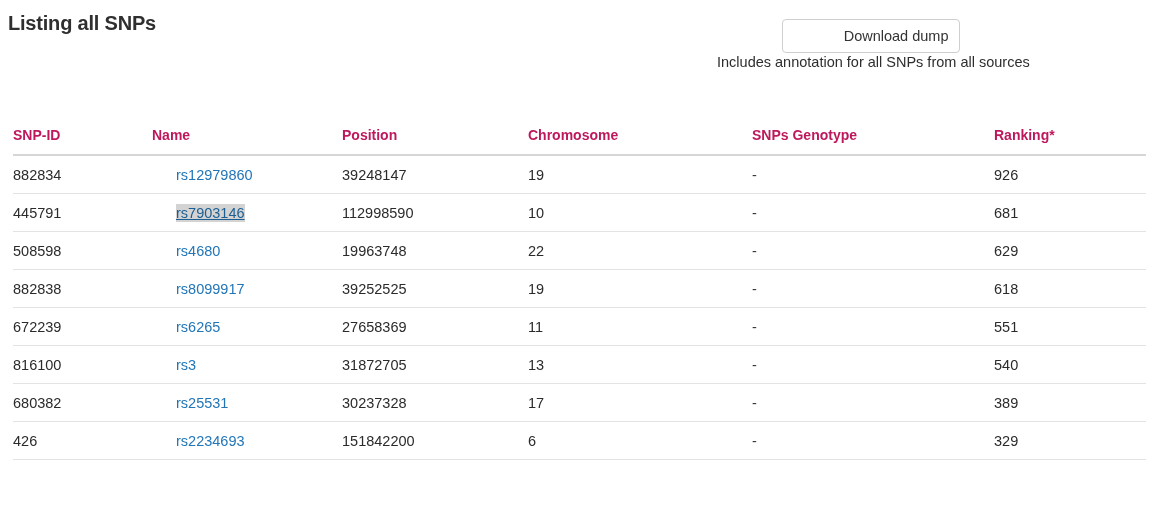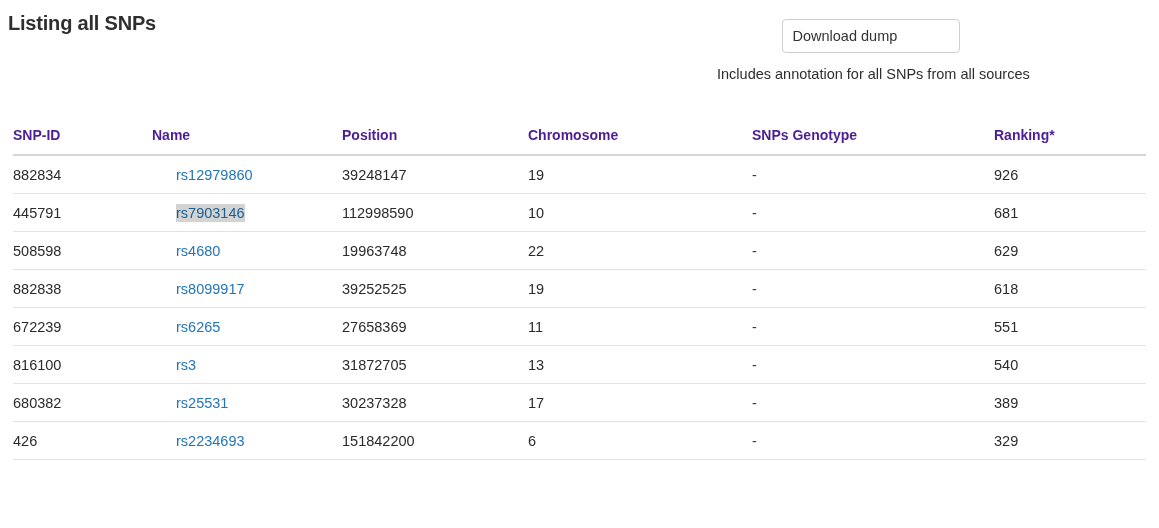--- a/index.html
+++ b/index.html
@@ -50,27 +50,27 @@
     width: 178px;
     height: 34px;
     line-height: 32px;
     padding: 0 10px;
     background: #ffffff;
     border: 1px solid #cfcfcf;
     border-radius: 4px;
     font-family: "Liberation Sans", sans-serif;
     font-size: 14.5px;
     color: #333333;
-    text-align: left;
+    text-align: right;
     cursor: pointer;
     white-space: nowrap;
   }
 
   .download-caption {
-    margin-top: 12px;
+    margin-top: 0;
     font-size: 14.5px;
     line-height: 18px;
     color: #2e2e2e;
     white-space: nowrap;
   }
 
   
   .table-wrap {
     position: absolute;
     left: 13px;
@@ -82,21 +82,21 @@
     width: 100%;
     border-collapse: collapse;
     table-layout: fixed;
     font-size: 14.5px;
   }
 
   table.snp-table th {
     text-align: left;
     font-weight: bold;
     font-size: 14px;
-    color: #4c1d95;
+    color: #be185d;
     padding: 0 0 11px 0;
     border-bottom: 2px solid #d6d6d6;
     white-space: nowrap;
   }
 
   table.snp-table td {
     padding: 10px 0 10px 0;
     height: 17px;
     border-bottom: 1px solid #e3e3e3;
     color: #2b2b2b;
@@ -118,20 +118,21 @@
   .snp-link {
     color: #2276b8;
     text-decoration: none;
     cursor: pointer;
     margin-left: 24px;
   }
 
   .snp-link.is-active {
     background: #d3d3d3;
     color: #1d5f92;
+    text-decoration: underline;
     padding: 1px 0 1px 0;
   }
 
   .dash { color: #3a3a3a; }
 </style>
 </head>
 <body>
 
 <div class="page">
 

